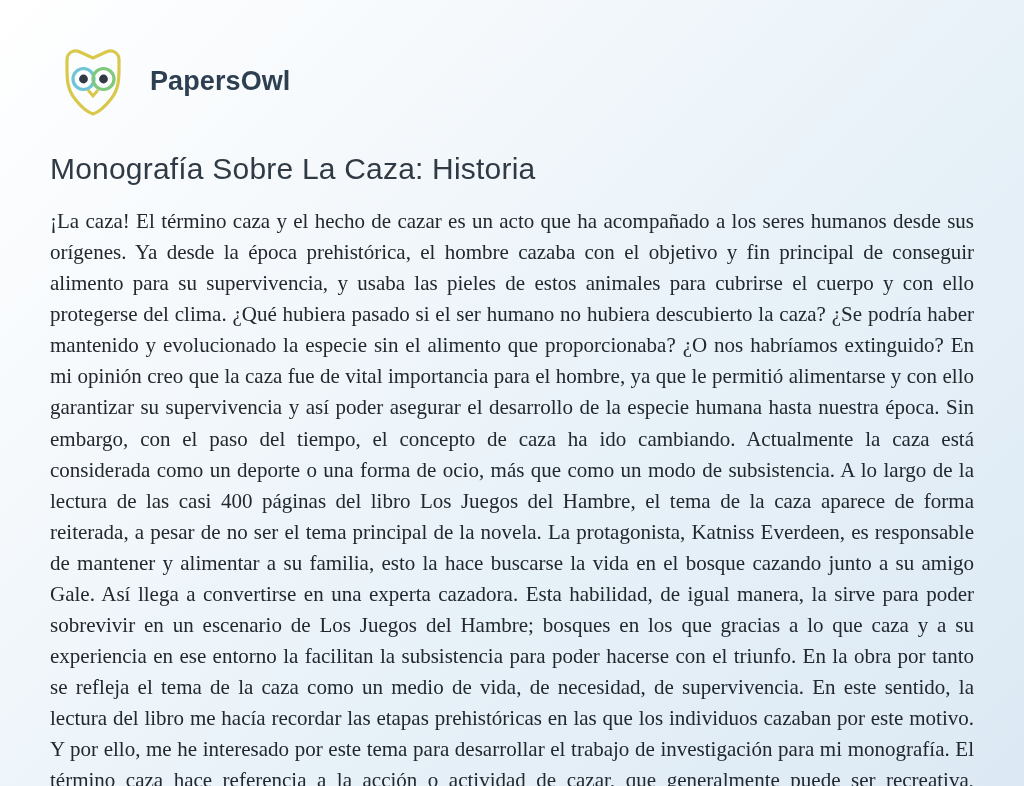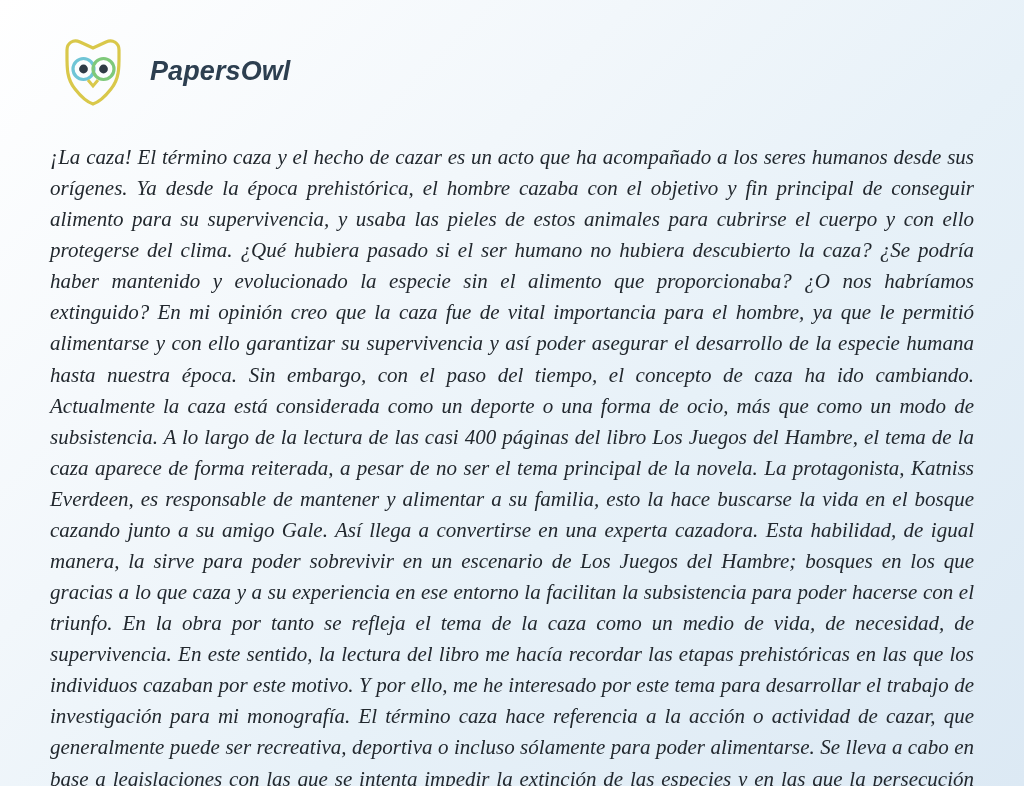--- a/index.html
+++ b/index.html
@@ -11,22 +11,21 @@
     height: 786px;
     background: linear-gradient(135deg, #ffffff 0%, #f2f7fb 35%, #e7f1f8 60%, #dce9f4 100%);
     font-family: "Liberation Serif", serif;
     overflow: hidden;
   }
   .page {
     position: relative;
     width: 1024px;
     height: 655px;
     box-sizing: border-box;
-    padding: 36px 48px 0 48px;
-    font-style: italic;
+    padding: 46px 48px 0 48px;
   }
   .brand-row {
     display: flex;
     align-items: center;
     gap: 18px;
     padding-left: 6px;
     margin-bottom: 34px;
   }
   .logo {
     width: 78px;
@@ -87,16 +86,17 @@
         <circle cx="29.5" cy="33" r="4.4" fill="#2f3a45"></circle>
         <circle cx="49.5" cy="33" r="4.4" fill="#2f3a45"></circle>
         <path d="M34 44 L39 50 L44 44" fill="none" stroke="#d9c84a" stroke-width="3"></path>
       </svg>
     </span>
     <span class="brand-text">
       <span class="brand-name">PapersOwl</span>
     </span>
   </div>
 
+  <h1 class="doc-title">Monografía Sobre La Caza: Historia</h1>
 
   <p class="doc-body">¡La caza! El término caza y el hecho de cazar es un acto que ha acompañado a los seres humanos desde sus orígenes. Ya desde la época prehistórica, el hombre cazaba con el objetivo y fin principal de conseguir alimento para su supervivencia, y usaba las pieles de estos animales para cubrirse el cuerpo y con ello protegerse del clima. ¿Qué hubiera pasado si el ser humano no hubiera descubierto la caza? ¿Se podría haber mantenido y evolucionado la especie sin el alimento que proporcionaba? ¿O nos habríamos extinguido? En mi opinión creo que la caza fue de vital importancia para el hombre, ya que le permitió alimentarse y con ello garantizar su supervivencia y así poder asegurar el desarrollo de la especie humana hasta nuestra época. Sin embargo, con el paso del tiempo, el concepto de caza ha ido cambiando. Actualmente la caza está considerada como un deporte o una forma de ocio, más que como un modo de subsistencia. A lo largo de la lectura de las casi 400 páginas del libro Los Juegos del Hambre, el tema de la caza aparece de forma reiterada, a pesar de no ser el tema principal de la novela. La protagonista, Katniss Everdeen, es responsable de mantener y alimentar a su familia, esto la hace buscarse la vida en el bosque cazando junto a su amigo Gale. Así llega a convertirse en una experta cazadora. Esta habilidad, de igual manera, la sirve para poder sobrevivir en un escenario de Los Juegos del Hambre; bosques en los que gracias a lo que caza y a su experiencia en ese entorno la facilitan la subsistencia para poder hacerse con el triunfo. En la obra por tanto se refleja el tema de la caza como un medio de vida, de necesidad, de supervivencia. En este sentido, la lectura del libro me hacía recordar las etapas prehistóricas en las que los individuos cazaban por este motivo. Y por ello, me he interesado por este tema para desarrollar el trabajo de investigación para mi monografía. El término caza hace referencia a la acción o actividad de cazar, que generalmente puede ser recreativa, deportiva o incluso sólamente para poder alimentarse. Se lleva a cabo en base a legislaciones con las que se intenta impedir la extinción de las especies y en las que la persecución del animal o presa es necesario para poder conseguir quitarle su libertad o incluso la vida. Todos los seres vivos cazan con el objetivo de conseguir alimento para sobrevivir, pero según deconceptos.com, “Sólo el hombre practica la caza por placer”. La caza en los seres vivos, entendiéndola como medio de subsistencia, es un acto que existe desde que en La Tierra contamos con la aparición y existencia de animales. Es decir, todos los animales, incluido el hombre, han tenido que cazar para conseguir alimento y sobrevivir. Teniendo en cuenta esta idea, podríamos dar por hecho y afirmar que la caza ha existido siempre. Para conocer más detalladamente el acto de cazar en los seres humanos, vamos a realizar este estudio centrándonos en el origen y evolución de dicha acción y de las armas que han ido utilizando los hombres. En este sentido, todos los estudios históricos y todas las investigaciones arqueológicas apuntan a la etapa prehistórica como el origen del hombre cazador. En la primera fase de la Prehistoria, en la etapa del Paleolítico, el hombre realizaba una caza con armas muy básicas tales como guijarros tallados, lanzas de madera, etc …, lo que les enfrentaba casi directamente en una lucha con sus presas, que les hacía correr</p>
 
 </div>
 
 </body></html>

